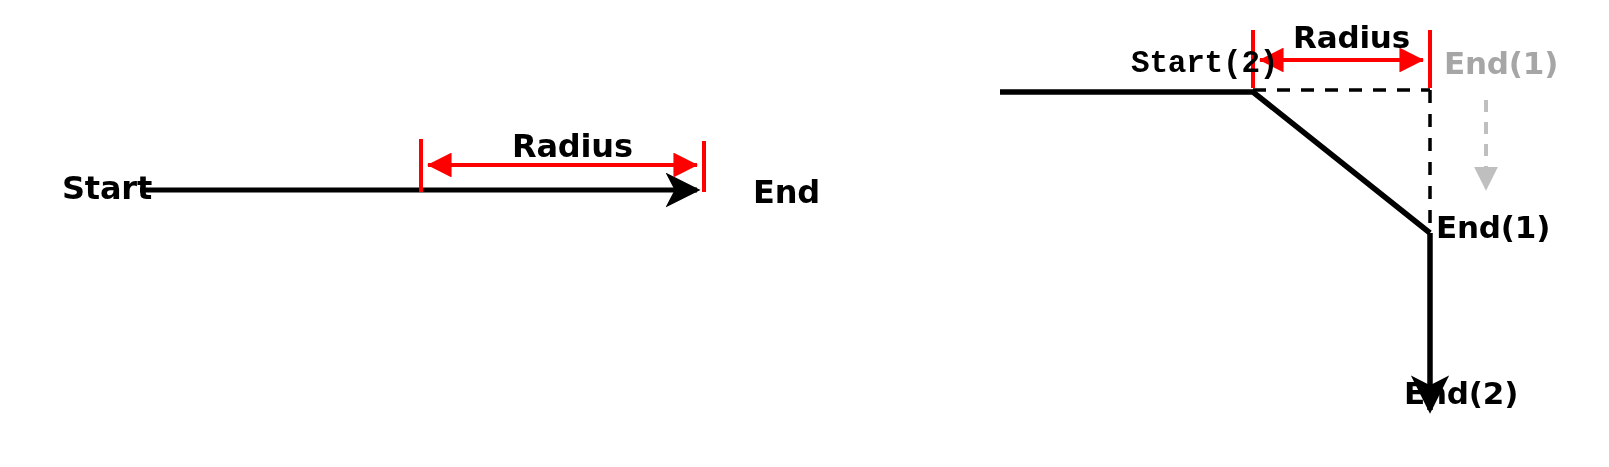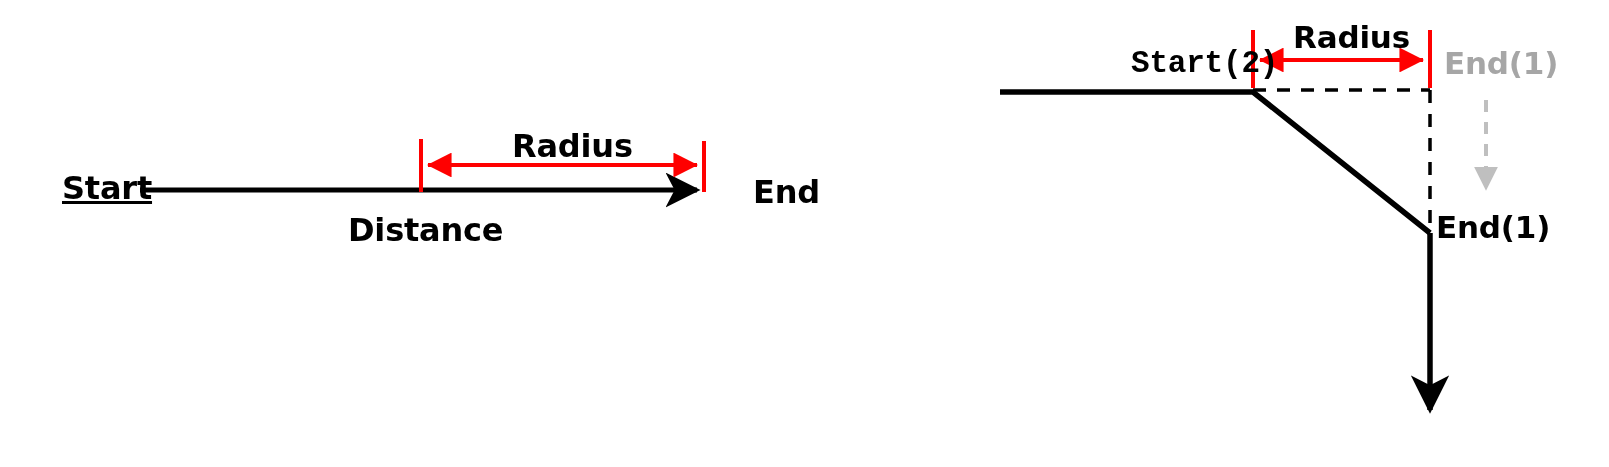--- a/index.html
+++ b/index.html
@@ -84,31 +84,31 @@
 
       <line x1="1253" y1="30" x2="1253" y2="88" stroke="#ff0000" stroke-width="4"></line>
       <line x1="1430" y1="30" x2="1430" y2="88" stroke="#ff0000" stroke-width="4"></line>
 
       <line x1="1260" y1="60" x2="1423" y2="60" stroke="#ff0000" stroke-width="4" marker-start="url(#arrow-red-start)" marker-end="url(#arrow-red-end)"></line>
 
       <line x1="1486" y1="100" x2="1486" y2="186" stroke="#bfbfbf" stroke-width="4" stroke-dasharray="12 10" marker-end="url(#arrow-gray)"></line>
     </g>
   </svg>
 
-  <div class="lbl sz-32" style="left:62px; top:172px;text-decoration:underline;">Start</div>
+  <div class="lbl sz-32" style="left:62px; top:172px;">Start</div>
 
   <div class="lbl sz-32" style="left:753px; top:176px;">End</div>
 
   <div class="lbl sz-32" style="left:512px; top:130px;">Radius</div>
 
-  <div class="lbl sz-32" style="left:348px; top:214px;">Distance</div>
 
 
   <div class="lbl sz-31" style="left:1131px; top:48px;font-family:Liberation Mono, monospace;">Start(2)</div>
 
   <div class="lbl sz-31" style="left:1293px; top:22px;">Radius</div>
 
   <div class="lbl sz-31 lbl-gray" style="left:1444px; top:48px;">End(1)</div>
 
   <div class="lbl sz-31" style="left:1436px; top:212px;">End(1)</div>
 
+  <div class="lbl sz-31" style="left:1404px; top:378px;">End(2)</div>
 
 </div>
 
 </body></html>

